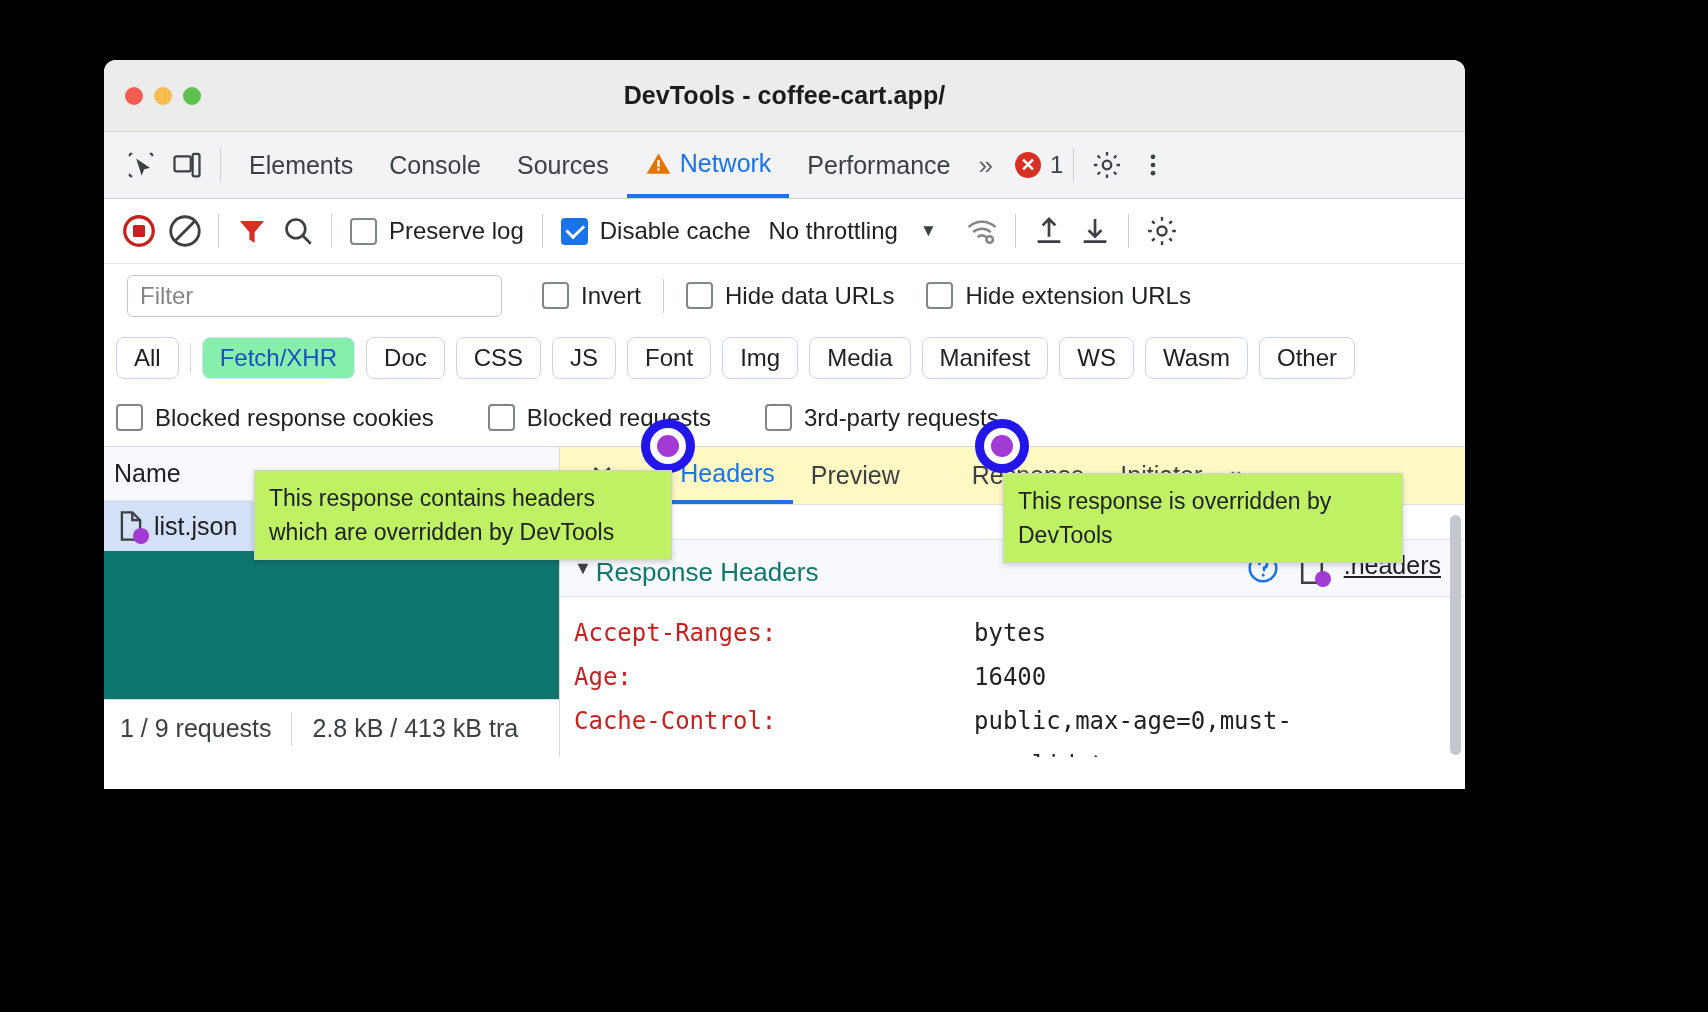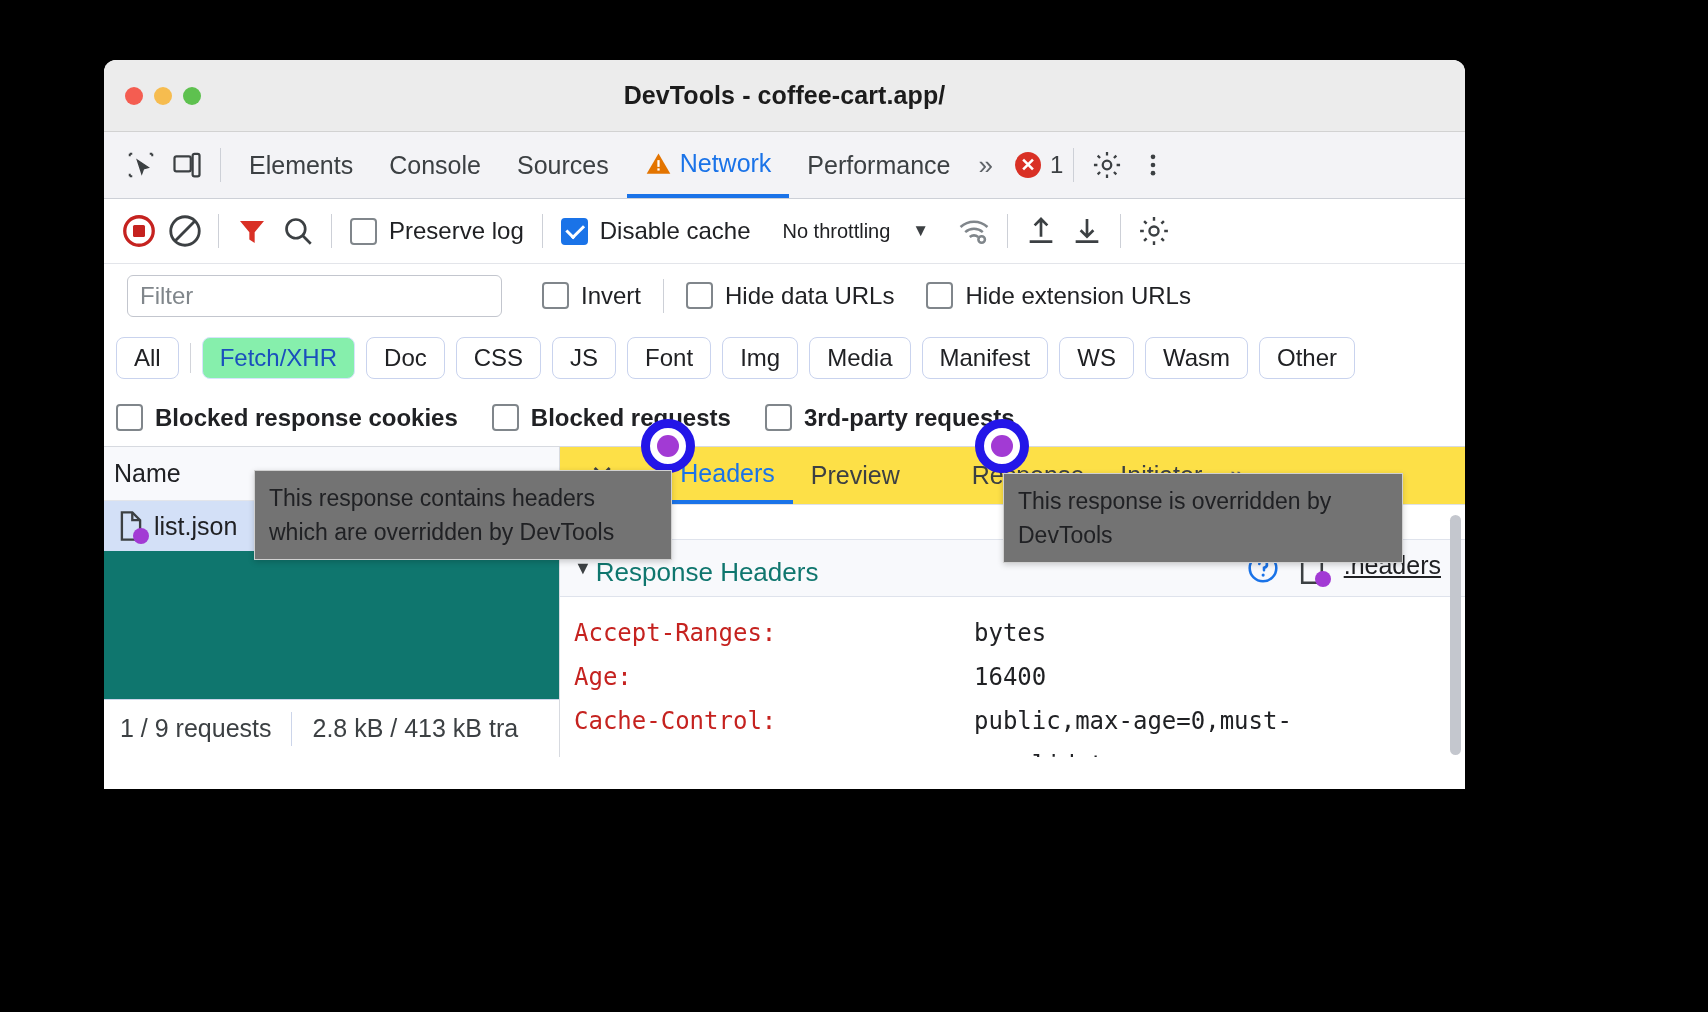--- a/index.html
+++ b/index.html
@@ -90,21 +90,21 @@
   }
   .cbox.checked {
     background: #1a73e8; border-color: #1a73e8;
     display: flex; align-items: center; justify-content: center;
   }
   .cbox.checked::after {
     content: ""; width: 8px; height: 14px;
     border: solid #fff; border-width: 0 3px 3px 0;
     transform: rotate(45deg) translate(-1px,-2px);
   }
-  .throttle { font-size: 20px; color: #202124; margin-left: 32px; }
+  .throttle { font-size: 24px; color: #202124; margin-left: 18px; }
   .tri { font-size: 17px; color: #3c4043; margin-left: 22px; }
 
   
   .filter-row {
     height: 63px; display: flex; align-items: center;
     padding: 0 12px; gap: 0; background: #fff; margin-left: 11px;
   }
   .filter-input {
     width: 375px; height: 42px;
     border: 1px solid #c3c6ce; border-radius: 6px;
@@ -121,21 +121,21 @@
     font-size: 24px; color: #202124;
     display: flex; align-items: center; background: #fff;
     white-space: nowrap;
   }
   .chip.active { background: #86efac; border-color: #d7e3fc; color: #1a4fbd; }
   .chip-sep { width: 1px; height: 30px; background: #d2d4da; }
 
   
   .blocked-row {
     height: 58px; display: flex; align-items: center;
-    padding: 0 12px; gap: 34px; border-bottom: 1px solid #d7dae0; font-weight: bold;
+    padding: 0 12px; gap: 54px; border-bottom: 1px solid #d7dae0;
   }
 
   
   .split { display: flex; height: 310px; }
   .left-pane {
     width: 456px; border-right: 1px solid #d7dae0;
     display: flex; flex-direction: column; background: #0f766e;
   }
   .col-head {
     height: 54px; display: flex; align-items: center;
@@ -151,21 +151,21 @@
     height: 58px; border-top: 1px solid #ccd5ea;
     display: flex; align-items: center; padding-left: 16px;
     font-size: 25px; color: #3c4043; gap: 0; background: #fff;
     overflow: hidden; white-space: nowrap;
   }
   .status-sep { width: 1px; height: 34px; background: #ccd5ea; margin: 0 20px; }
 
   
   .right-pane { flex: 1; display: flex; flex-direction: column; position: relative; background: #fff; }
   .detail-tabs {
-    height: 58px; background: #fde047;
+    height: 58px; background: #fef9c3;
     display: flex; align-items: center; padding-left: 16px;
     border-bottom: 1px solid #dfe1e6;
   }
   .dtab {
     font-size: 25px; color: #3c4043; padding: 0 18px;
     height: 57px; display: flex; align-items: center;
     position: relative; white-space: nowrap;
   }
   .dtab.active { color: #1a73e8; border-bottom: 4px solid #1a73e8; }
   .close-x { font-size: 29px; color: #3c4043; padding: 0 14px; }
@@ -199,21 +199,21 @@
     position: absolute; width: 54px; height: 54px;
     border: 9px solid #2316e8; border-radius: 50%;
     display: flex; align-items: center; justify-content: center;
     background: #fff;
   }
   .ring .inner { width: 22px; height: 22px; border-radius: 50%; background: #a23ad4; }
 
   
   .tooltip {
     position: absolute;
-    background: #737373;
+    background: #bef264;
     border: 1px solid #d0d0d0;
     color: #202124;
     font-size: 23px; line-height: 34px;
     padding: 10px 14px;
     box-shadow: 0 2px 6px rgba(0,0,0,.18);
     z-index: 50;
   }
 
   
   .fileicon { position: relative; width: 26px; height: 32px; flex: none; }

